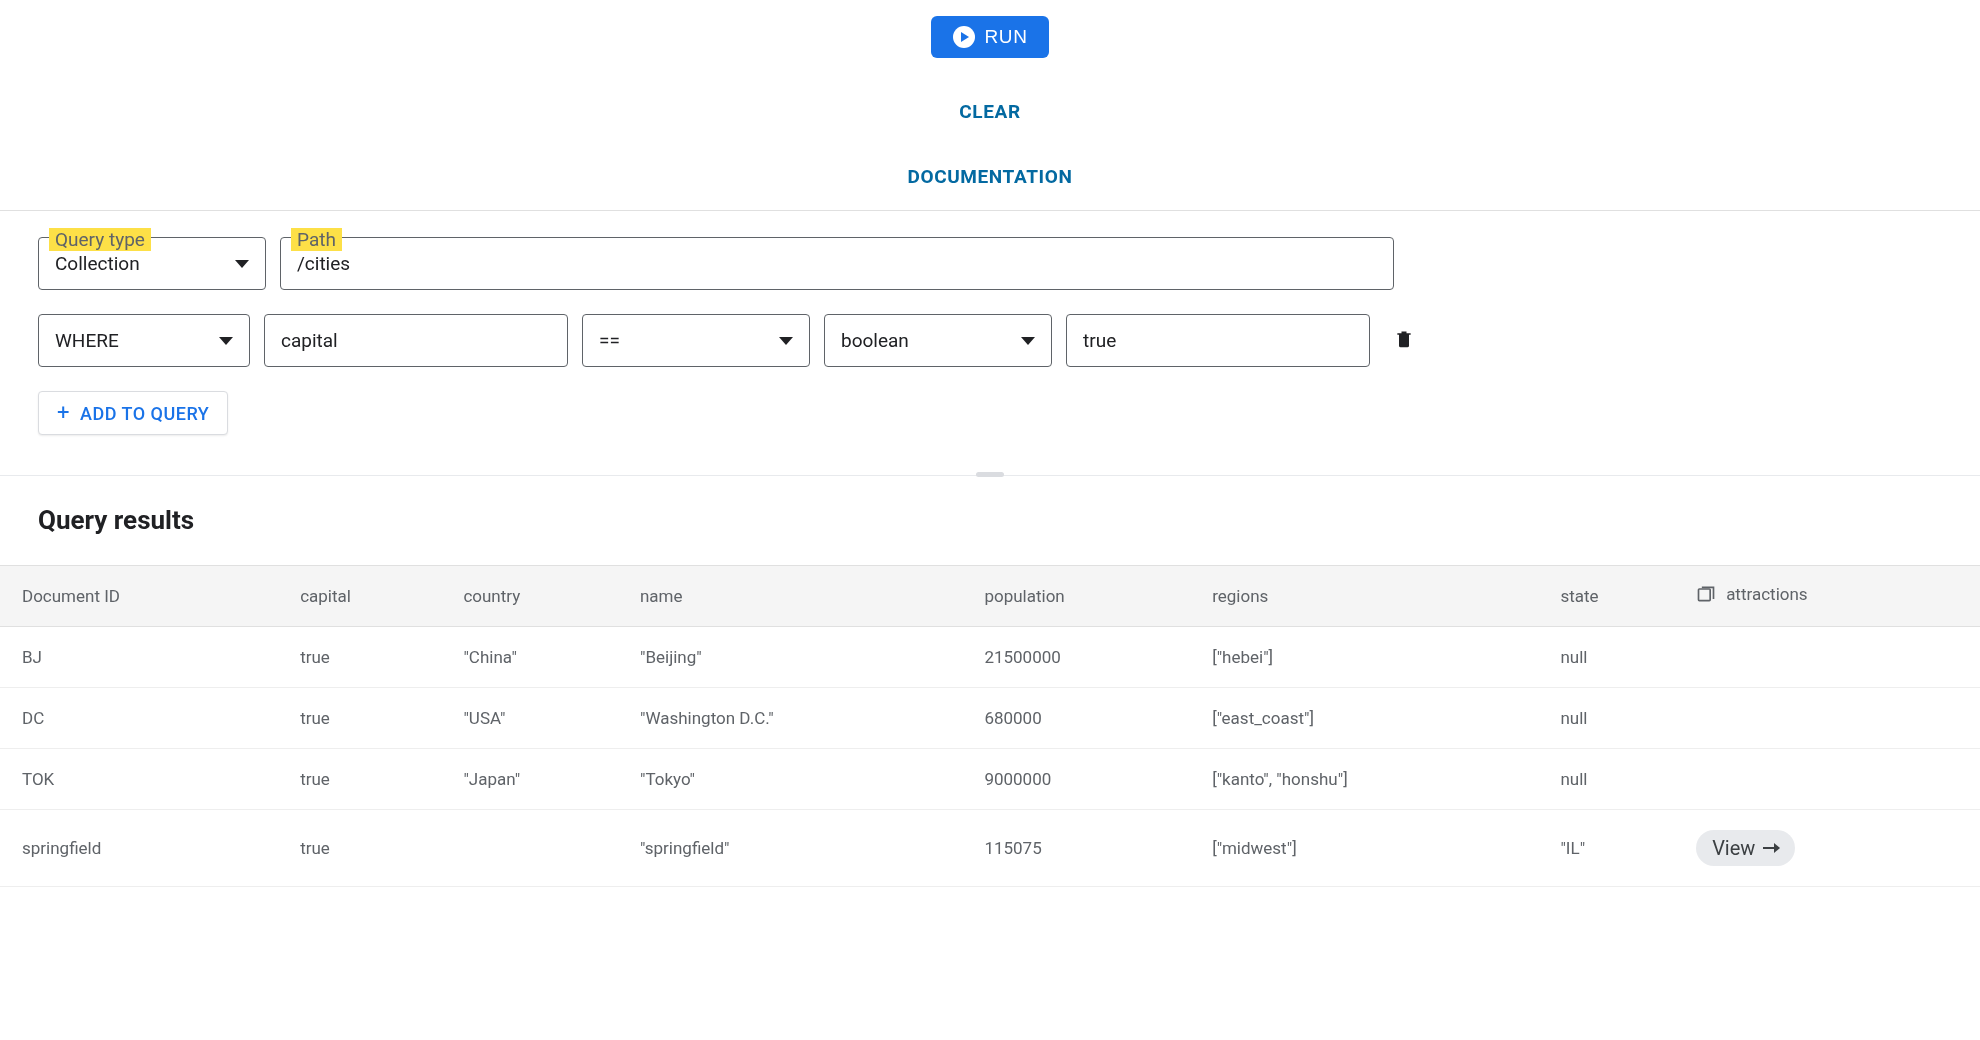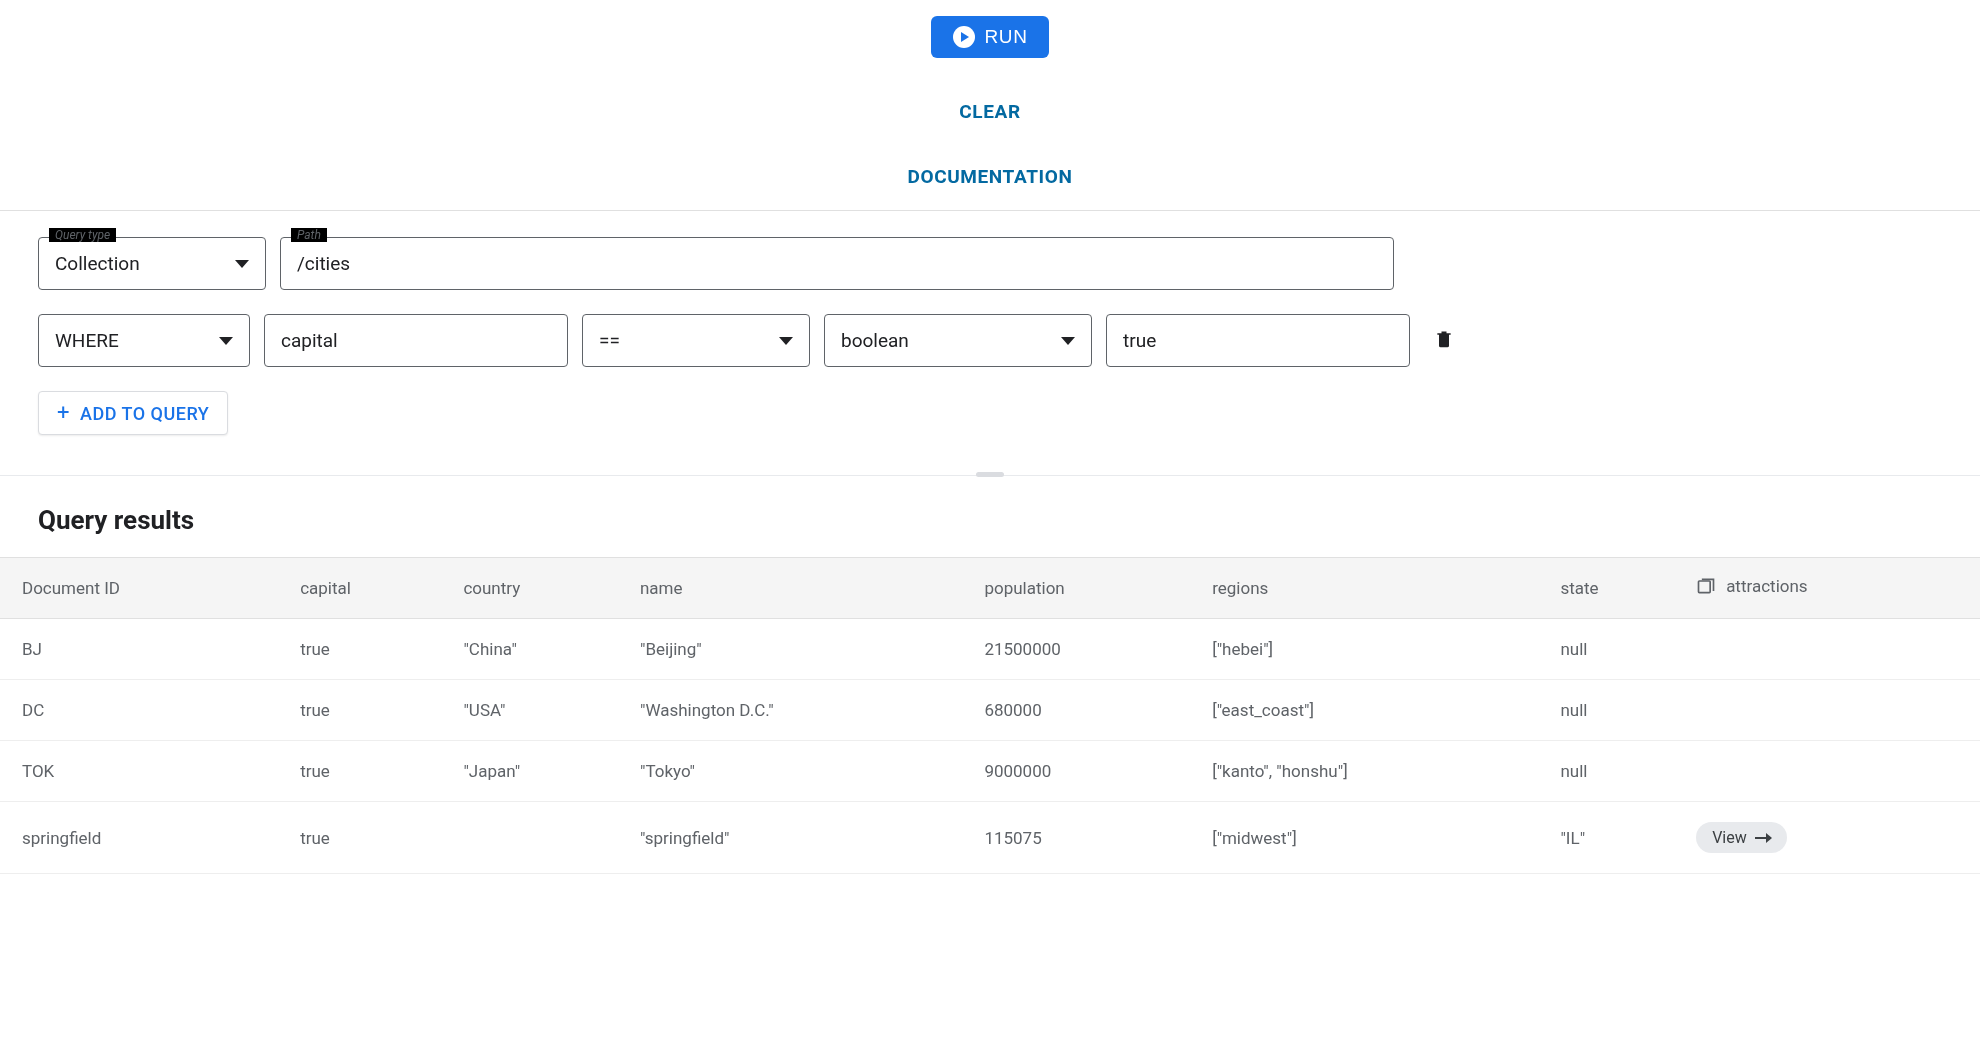--- a/index.html
+++ b/index.html
@@ -78,42 +78,41 @@
       display: flex;
       align-items: center;
       font-size: 19px;
       color: #202124;
       background: #fff;
     }
     .field .legend {
       position: absolute;
       top: -10px;
       left: 10px;
-      background: #000000;
+      background: #fde047;
       padding: 0 6px;
-      font-size: 12px;
+      font-size: 19px;
       color: #5f6368;
-      font-style: italic;
     }
     .field .chevron {
       margin-left: auto;
     }
     .chevron {
       width: 0;
       height: 0;
       border-left: 7px solid transparent;
       border-right: 7px solid transparent;
       border-top: 8px solid #202124;
     }
     .query-type { width: 228px; }
     .path { flex: 1; max-width: 1114px; }
     .clause-type { width: 212px; }
     .clause-field-input { width: 304px; }
     .clause-op { width: 228px; }
-    .clause-type-select { width: 268px; }
+    .clause-type-select { width: 228px; }
     .clause-value { width: 304px; }
     .trash-btn {
       background: none;
       border: none;
       cursor: pointer;
       padding: 6px;
       margin-left: 4px;
     }
     .trash-svg { width: 20px; height: 24px; fill: #202124; }
     .add-to-query {
@@ -158,20 +157,21 @@
     }
     .results-title {
       font-size: 26px;
       font-weight: 700;
       color: #202124;
       padding: 6px 38px 22px 38px;
     }
     table.results-table {
       width: 100%;
       border-collapse: collapse;
+      margin-top: 8px;
     }
     .results-table thead th {
       background: #f5f5f5;
       font-weight: 400;
       color: #5f6368;
       font-size: 17px;
       text-align: left;
       padding: 18px 12px;
       border-top: 1px solid #e0e0e0;
       border-bottom: 1px solid #e0e0e0;
@@ -186,21 +186,21 @@
     }
     .results-table tbody td:first-child { padding-left: 22px; }
     .view-chip {
       display: inline-flex;
       align-items: center;
       gap: 8px;
       background: #e8eaed;
       border-radius: 18px;
       padding: 6px 16px;
       color: #3c4043;
-      font-size: 16px;
+      font-size: 20px;
       cursor: pointer;
     }
     .arrow-right {
       display: inline-block;
       width: 16px;
       height: 2px;
       background: #3c4043;
       position: relative;
     }
     .arrow-right::after {

